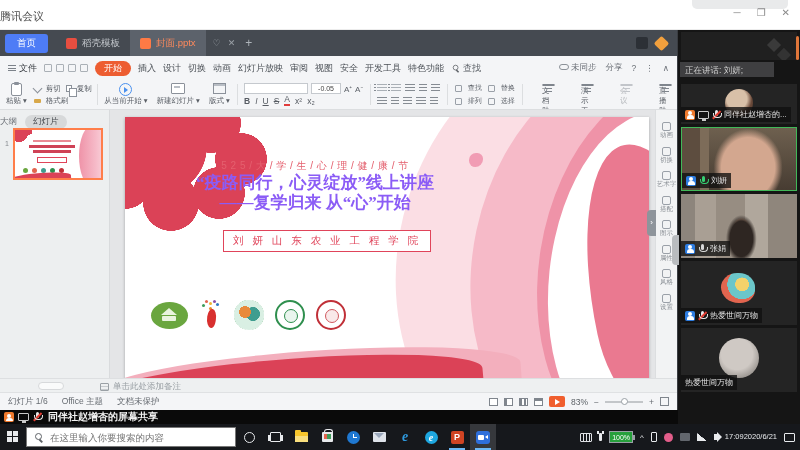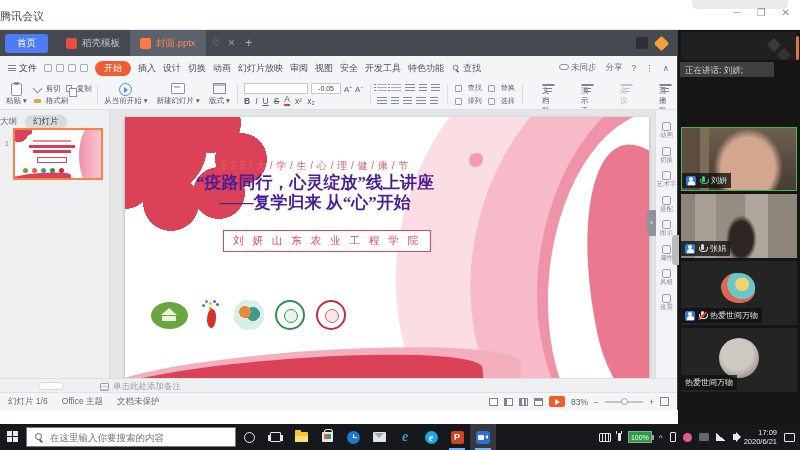--- a/index.html
+++ b/index.html
@@ -117,21 +117,21 @@
   .sil-l1{position:absolute;right:-130px;top:-90px;width:380px;height:460px;background:#fbdee4;border-radius:50%;transform:rotate(16deg)}
   .sil-l2{position:absolute;right:-140px;top:-64px;width:316px;height:420px;background:#f6bac8;border-radius:50%;transform:rotate(12deg)}
   .sil-l3{position:absolute;right:-148px;top:-40px;width:258px;height:386px;background:#ef93a8;border-radius:50%;transform:rotate(9deg)}
   .sil-face{position:absolute;right:-96px;top:-6px;width:196px;height:340px;background:#fff;border-radius:50%;transform:rotate(6deg)}
   .sil-hair{position:absolute;right:-60px;top:26px;width:120px;height:290px;background:#ea7990;border-radius:54% 46% 40% 60%/62% 38% 62% 38%;transform:rotate(-12deg)}
   .sil-flower{position:absolute;left:344px;top:36px;width:14px;height:14px;border-radius:50% 40% 55% 45%;background:#f19cb4}
   .wave-pink{position:absolute;left:-24px;bottom:-22px;width:420px;height:52px;background:#f3afbd;border-radius:100% 100% 0 0;transform:rotate(-4deg)}
   .wave-red{position:absolute;left:-34px;bottom:-26px;width:392px;height:48px;background:#db4257;border-radius:100% 120% 0 0;transform:rotate(-5deg)}
 
   .kicker{position:absolute;left:20px;top:42px;width:340px;text-align:center;font-size:10px;font-weight:normal;color:#e4606e;letter-spacing:.5px;white-space:nowrap}
-  .stitle{position:absolute;left:10px;top:56px;width:360px;text-align:center;font-family:"Liberation Serif",serif;font-weight:bold;color:#4c1d95}
+  .stitle{position:absolute;left:10px;top:56px;width:360px;text-align:center;font-family:"Liberation Serif",serif;font-weight:bold;color:#8b5cf6}
   .stitle .l1{font-size:17px;line-height:20px;display:block}
   .stitle .l2{font-size:17px;line-height:20px;display:block}
   .presenterbox{position:absolute;left:98px;top:113px;border:1.5px solid #e0445a;color:#e0445a;font-size:10.5px;letter-spacing:3px;padding:3px 9px;background:#fff;white-space:nowrap}
   .logos{position:absolute;left:26px;top:183px;display:flex;gap:11px;align-items:center}
   .lg1{width:37px;height:27px;background:#6aa63f;border-radius:50%;position:relative}
   .lg1::before{content:"";position:absolute;left:10px;top:6px;width:0;height:0;border-left:8px solid transparent;border-right:8px solid transparent;border-bottom:7px solid #e9f3df}
   .lg1::after{content:"";position:absolute;left:11px;top:14px;width:14px;height:5px;background:#e9f3df;border-radius:1px}
   .lg2{width:24px;height:30px;position:relative}
   .lg2 .body{position:absolute;left:8px;top:9px;width:9px;height:19px;background:#d8302f;border-radius:45% 55% 40% 60%;transform:rotate(8deg)}
   .lg2 .dots{position:absolute;left:10px;top:2px;width:3px;height:3px;border-radius:50%;background:#f2b531;
@@ -250,21 +250,21 @@
   .plug::after{content:"";position:absolute;left:3px;top:-2px;width:1.5px;height:3px;background:#e8eaed}
   .batt{width:24px;height:12px;border:1px solid #9aa0a6;background:#27a03c;color:#fff;font-size:7px;line-height:11px;text-align:center;position:relative}
   .batt::after{content:"";position:absolute;right:-3px;top:3px;width:2px;height:5px;background:#9aa0a6}
   .chev{color:#e8eaed;font-size:8px}
   .phone{width:6px;height:10px;border:1px solid #e8eaed;border-radius:1px}
   .pinkdot{width:9px;height:9px;border-radius:50%;background:#e35d8a}
   .darksq2{width:10px;height:8px;background:#62666d;border-radius:1px}
   .netic{width:10px;height:8px;background:linear-gradient(to top right,#e8eaed 0 49%,transparent 50%)}
   .vol{width:4px;height:6px;background:#e8eaed;position:relative}
   .vol::after{content:"";position:absolute;left:3px;top:-2px;border-left:5px solid #e8eaed;border-top:5px solid transparent;border-bottom:5px solid transparent}
-  .timeblock{display:flex;flex-direction:column;align-items:flex-end;color:#e8eaed;font-size:7.5px;line-height:1.25}
+  .timeblock{display:flex;flex-direction:row;align-items:flex-end;color:#e8eaed;font-size:7.5px;line-height:1.25}
   .notific{width:11px;height:9px;border:1px solid #e8eaed;border-radius:1px}
 </style>
 </head>
 <body>
 
 <div id="root">
 
   <div class="titlebar">
     <div class="tb-ghost"></div>
     <span class="title">腾讯会议</span>
@@ -555,20 +555,31 @@
     </div>
   </div>
 
   <div class="sidebar">
     <div class="cut-tile">
         <i class="cut-logo"></i>
       </div>
     <div class="sb-scroll"></div>
     <div class="toast">正在讲话: 刘妍;</div>
 
+    <div class="tile" style="top:54px;height:40px">
+      <span class="avatar av-photo"></span>
+      <div class="plabel">
+        <i class="p-ico p-orange"></i>
+        <i class="mon"></i>
+        <i class="mic off">
+            <i class="slash"></i>
+          </i>
+        <span>同伴社赵增杏的...</span>
+      </div>
+    </div>
 
     <div class="tile speaking vid-liuyan" style="top:97px;height:64px">
       <div class="plabel">
         <i class="p-ico p-blue"></i>
         <i class="mic on"></i>
         <span>刘妍</span>
       </div>
     </div>
 
     <div class="tile vid-zhangjuan" style="top:164px;height:64px">
@@ -593,20 +604,28 @@
     <div class="tile" style="top:298px;height:64px">
       <span class="avatar av-gray"></span>
       <div class="plabel">
         <span>热爱世间万物</span>
       </div>
     </div>
 
     <div class="side-handle"></div>
   </div>
 
+  <div class="sharebar">
+    <i class="p-ico p-orange"></i>
+    <i class="mon"></i>
+    <i class="mic off">
+        <i class="slash"></i>
+      </i>
+    <span class="txt">同伴社赵增杏的屏幕共享</span>
+  </div>
 
   <div class="taskbar">
     <div class="tk">
         <span class="start-ico">
           <i></i>
           <i></i>
           <i></i>
           <i></i>
         </span>
       </div>

